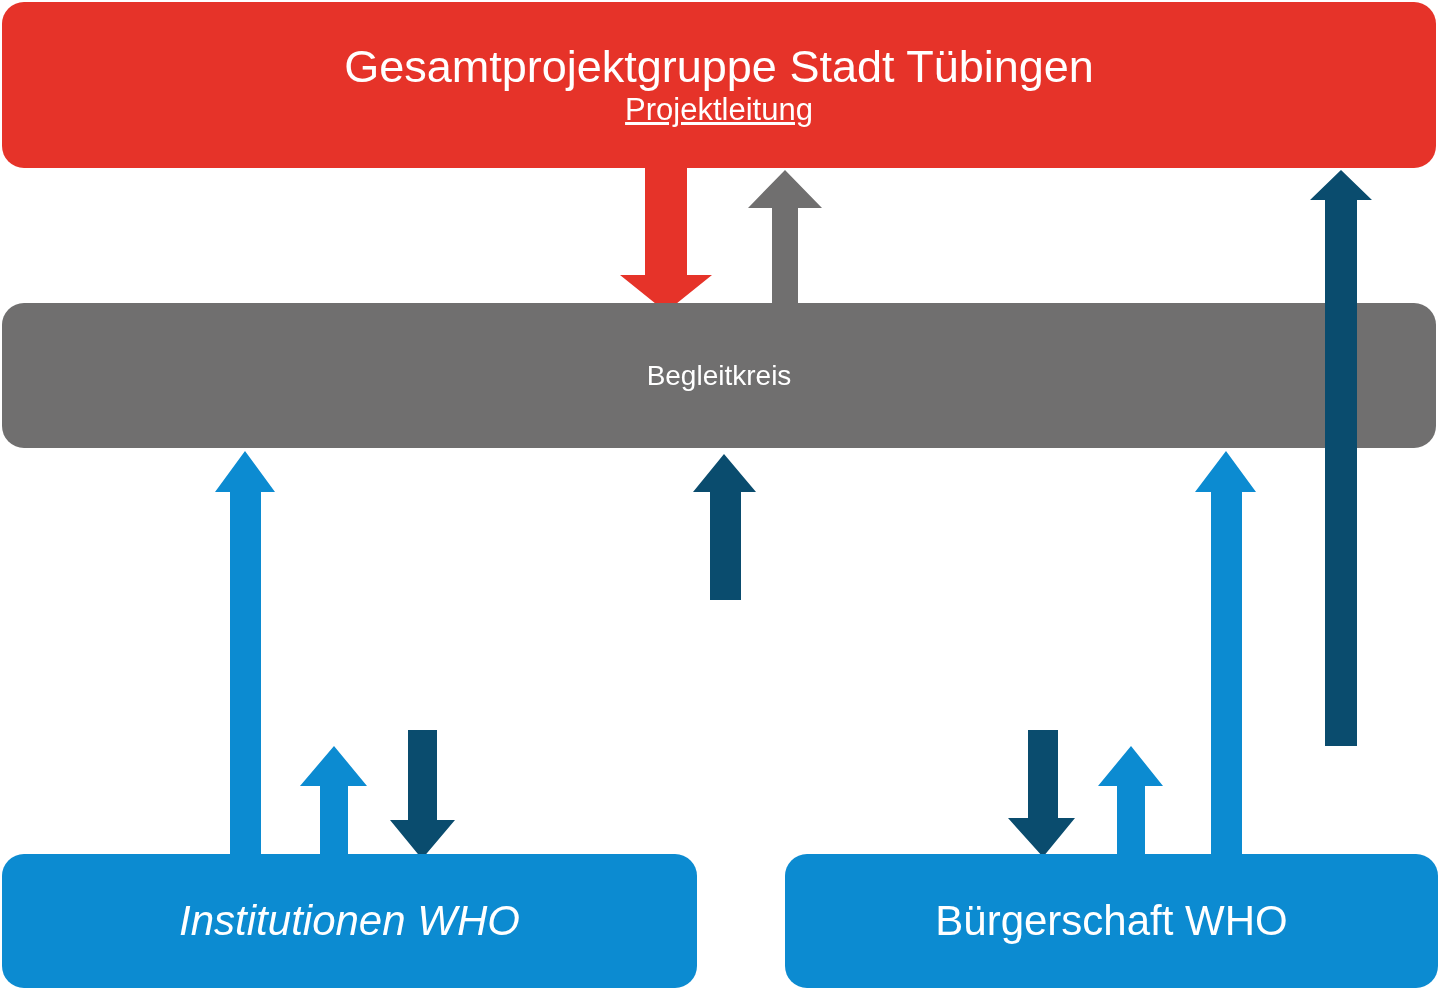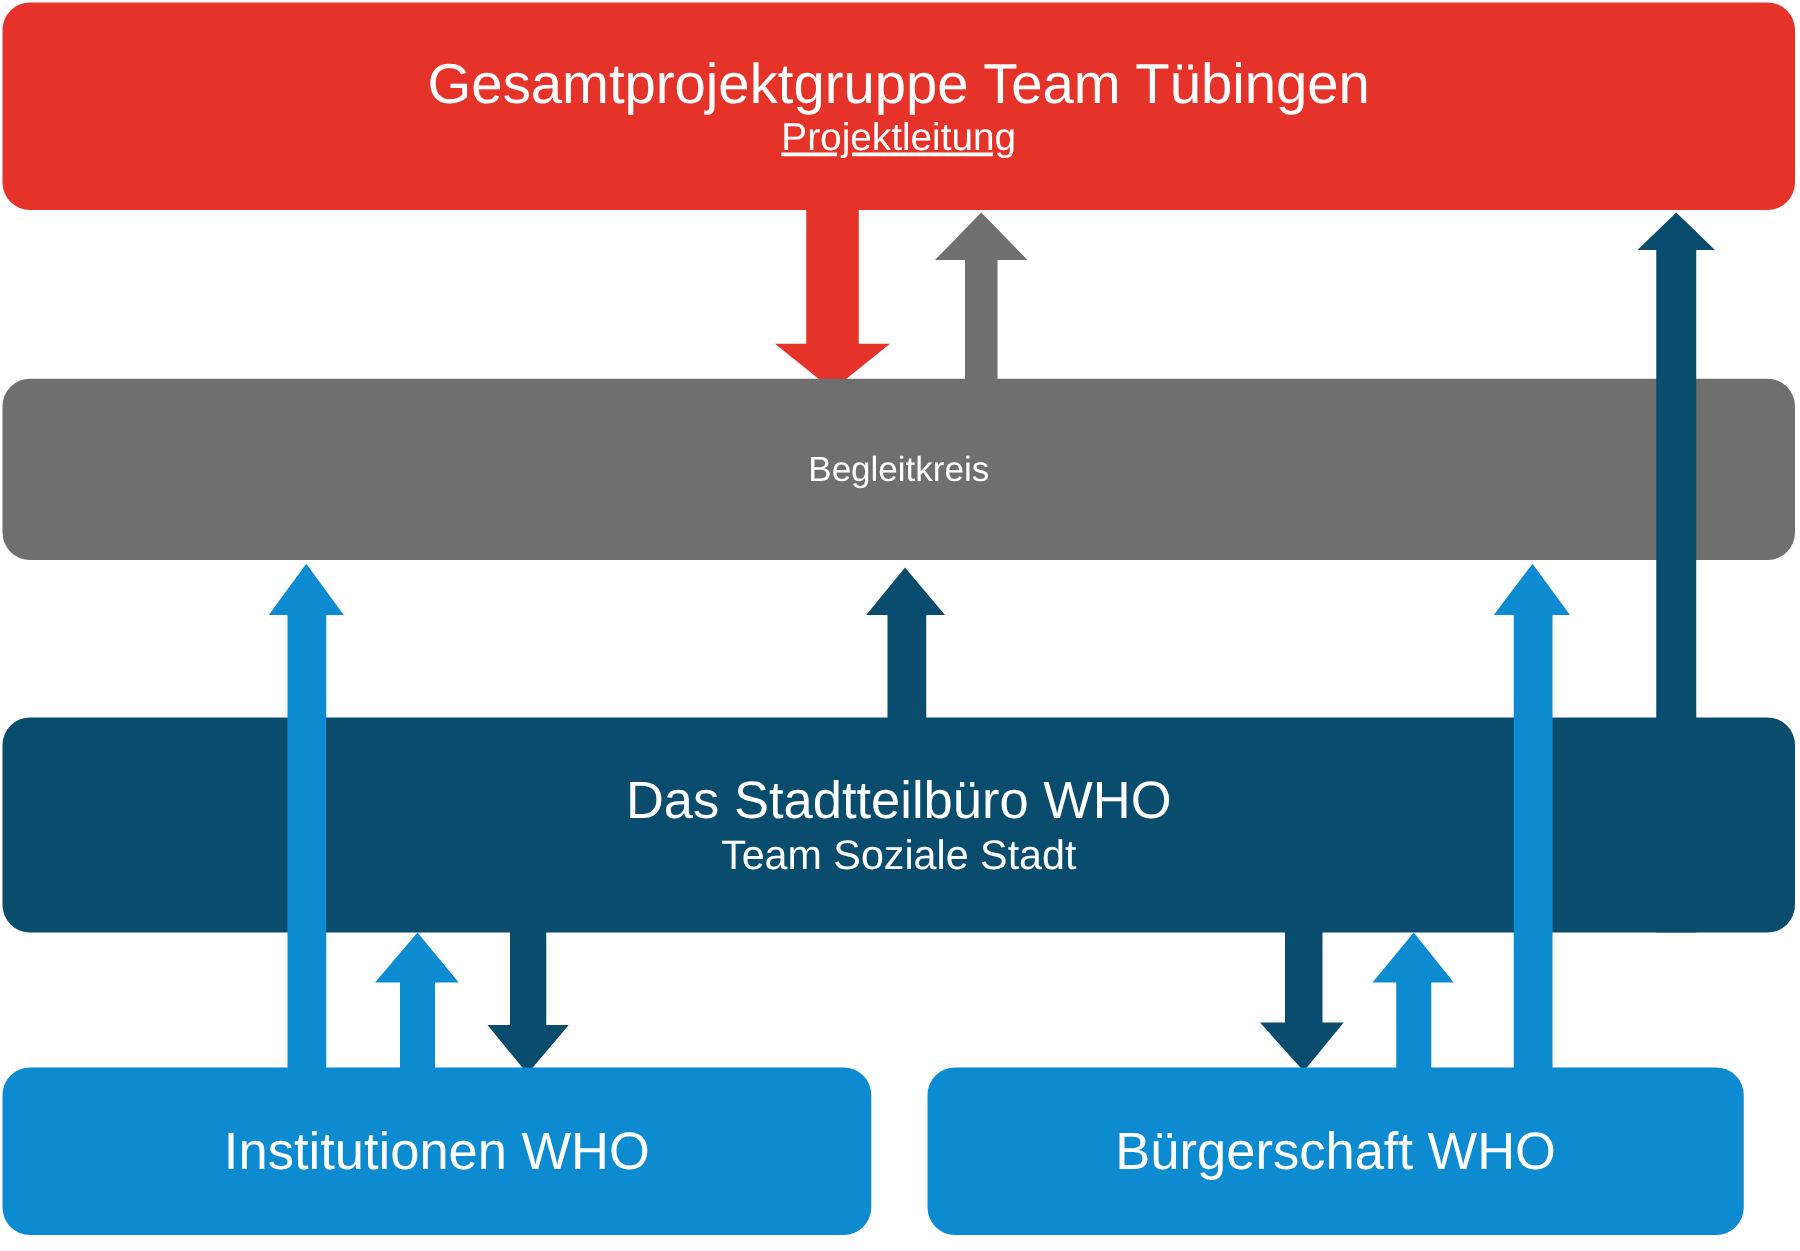--- a/index.html
+++ b/index.html
@@ -62,21 +62,21 @@
   #node-stadtteilbuero .title    { font-size: 42px; margin-bottom: 4px; }
   #node-stadtteilbuero .subtitle { font-size: 33px; }
 
   #node-institutionen {
     left: 2px;  top: 854px;  width: 695px; height: 134px;
     background: #0C8BD1;
   }
   #node-institutionen .title { font-size: 42px; }
 
   #node-buergerschaft {
-    left: 742px;  top: 854px;  width: 653px; height: 134px;
+    left: 785px;  top: 854px;  width: 653px; height: 134px;
     background: #0C8BD1;
   }
   #node-buergerschaft .title { font-size: 42px; }
 </style>
 </head>
 <body>
 
 <div id="canvas">
 
   <svg id="arrow-layer-behind" class="behind" width="1440" height="1001" viewBox="0 0 1440 1001" style="position:absolute;left:0;top:0;z-index:0;">
@@ -90,34 +90,30 @@
     <polygon fill="#0C8BD1" points="320,860 320,786 300,786 334,746 367,786 348,786 348,860"></polygon>
 
     <polygon fill="#0A4C6E" points="408,730 437,730 437,820 455,820 422,859 390,820 408,820"></polygon>
 
     <polygon fill="#0A4C6E" points="1028,730 1058,730 1058,818 1075,818 1043,857 1008,818 1028,818"></polygon>
 
     <polygon fill="#0C8BD1" points="1117,860 1117,786 1098,786 1131,746 1163,786 1145,786 1145,860"></polygon>
   </svg>
 
   <div class="node" id="node-gesamtprojektgruppe" style="background: rgb(230, 51, 41);">
-    <div class="title">Gesamtprojektgruppe Team Tübingen</div>
+    <div class="title">Gesamtprojektgruppe Stadt Tübingen</div>
     <div class="subtitle">Projektleitung</div>
   </div>
 
   <div class="node" id="node-begleitkreis" style="background: rgb(112, 111, 111);">
     <div class="title">Begleitkreis</div>
   </div>
 
-  <div class="node" id="node-stadtteilbuero" style="background: rgb(10, 76, 110);">
-    <div class="title">Das Stadtteilbüro WHO</div>
-    <div class="subtitle">Team Soziale Stadt</div>
-  </div>
 
-  <div class="node" id="node-institutionen" style="background: rgb(12, 139, 209);">
+  <div class="node" id="node-institutionen" style="background: rgb(12, 139, 209); font-style: italic;">
     <div class="title">Institutionen WHO</div>
   </div>
 
   <div class="node" id="node-buergerschaft" style="background: rgb(12, 139, 209);">
     <div class="title">Bürgerschaft WHO</div>
   </div>
 
   <svg id="arrow-layer-front" class="infront" width="1440" height="1001" viewBox="0 0 1440 1001" style="position:absolute;left:0;top:0;z-index:2;pointer-events:none;">
 
     <polygon fill="#0A4C6E" points="1325,746 1325,200 1310,200 1341,170 1372,200 1357,200 1357,746"></polygon>

